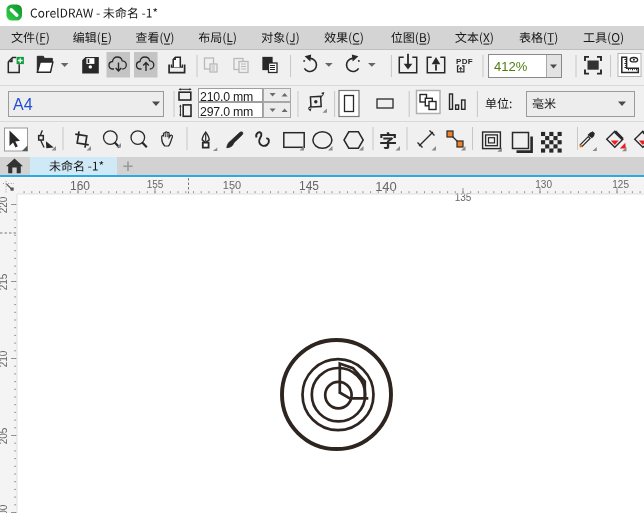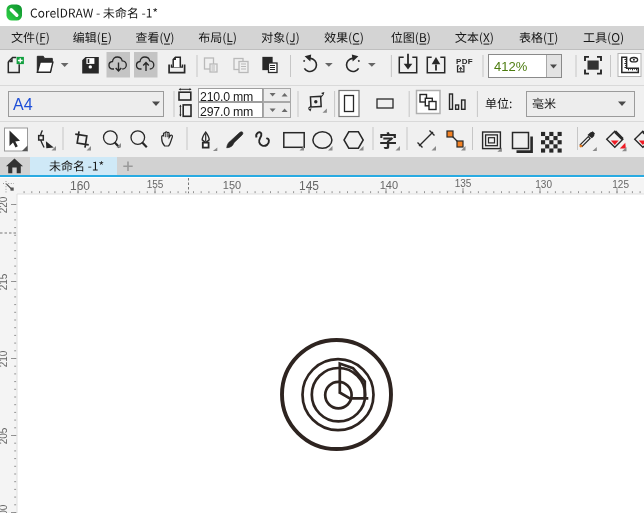--- a/index.html
+++ b/index.html
@@ -25,22 +25,22 @@
 <div class="abs" style="left:262.5px;top:88px;width:28.5px;height:14.3px;background:#ececec;border:1px solid #a8a8a8;box-sizing:border-box"></div>
 <div class="abs" style="left:262.5px;top:102.3px;width:28.5px;height:15.9px;background:#ececec;border:1px solid #a8a8a8;box-sizing:border-box"></div>
 <div class="abs" style="left:488px;top:54px;width:74px;height:24px;background:#fff;border:1px solid #8a8a8a;box-sizing:border-box"></div>
 <div class="abs" style="left:494px;top:59px;font-size:13px;color:#4d7c0f">412%</div>
 <div class="abs" style="left:546px;top:55px;width:15px;height:22px;background:#e3e3e3;border-left:1px solid #a8a8a8;box-sizing:border-box"></div>
 <div class="abs" style="left:526px;top:91px;width:109px;height:26px;background:#ededed;border:1px solid #9b9b9b;box-sizing:border-box"></div>
 <div class="abs" style="left:66px;top:178.5px;width:24px;text-align:right;font-size:12px;color:#666">160</div>
 <div class="abs" style="left:143px;top:178.5px;width:24px;text-align:center;font-size:10px;color:#666">155</div>
 <div class="abs" style="left:220px;top:178.5px;width:24px;text-align:center;font-size:11px;color:#666">150</div>
 <div class="abs" style="left:297px;top:178.5px;width:24px;text-align:center;font-size:12px;color:#666">145</div>
-<div class="abs" style="left:374px;top:178.5px;width:24px;text-align:right;font-size:11px;color:#666">140</div>
-<div class="abs" style="left:451px;top:178px;width:24px;text-align:center;font-size:10px;color:#666">135</div>
+<div class="abs" style="left:374px;top:178.5px;width:24px;text-align:center;font-size:13px;color:#666">140</div>
+<div class="abs" style="left:451px;top:192px;width:24px;text-align:center;font-size:10px;color:#666">135</div>
 <div class="abs" style="left:528px;top:178.5px;width:24px;text-align:right;font-size:10px;color:#666">130</div>
 <div class="abs" style="left:605px;top:178.5px;width:24px;text-align:right;font-size:10px;color:#666">125</div>
 <div class="abs" style="left:-8px;top:198.5px;width:24px;height:12px;text-align:center;font-size:10px;color:#666;transform:rotate(-90deg)">220</div>
 <div class="abs" style="left:-8px;top:275.5px;width:24px;height:12px;text-align:center;font-size:10px;color:#666;transform:rotate(-90deg)">215</div>
 <div class="abs" style="left:-8px;top:352.5px;width:24px;height:12px;text-align:center;font-size:10px;color:#666;transform:rotate(-90deg)">210</div>
 <div class="abs" style="left:-8px;top:429.5px;width:24px;height:12px;text-align:center;font-size:10px;color:#666;transform:rotate(-90deg)">205</div>
 <div class="abs" style="left:-8px;top:506.5px;width:24px;height:12px;text-align:center;font-size:10px;color:#666;transform:rotate(-90deg)">200</div>
 <svg class="abs" style="left:0;top:0" width="644" height="513" viewBox="0 0 644 513" fill="none">
 <defs>
         <linearGradient id="lg" x1="0" y1="1" x2="1" y2="0">

